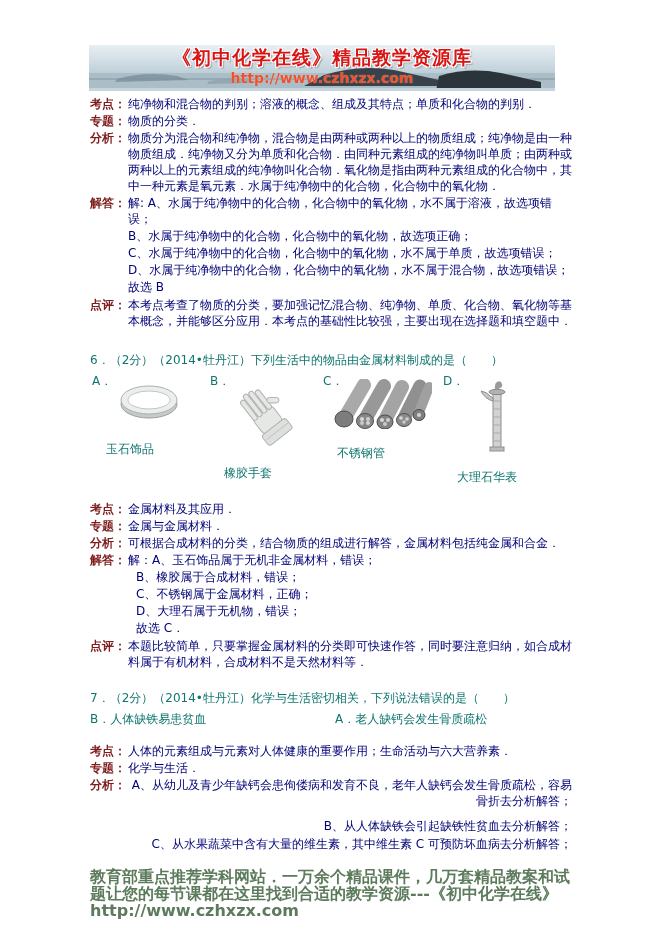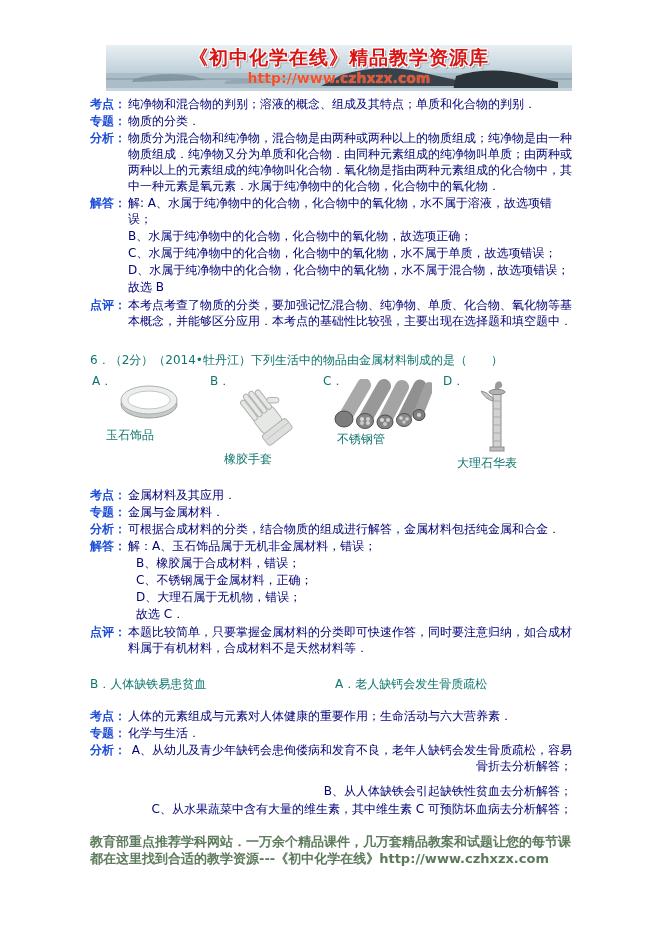--- a/index.html
+++ b/index.html
@@ -1,61 +1,61 @@
 <!DOCTYPE html>
 <html><head>
 <meta charset="utf-8">
 <style>
   *{box-sizing:border-box;margin:0;padding:0;}
   html,body{background:#ffffff;}
   body{width:661px;height:935px;font-family:"DejaVu Sans",sans-serif;}
   .page{position:relative;width:661px;height:935px;overflow:hidden;background:#fff;}
 
   
-  .banner{position:absolute;left:106px;top:45px;width:466px;height:46px;overflow:hidden;}
+  .banner{position:absolute;left:89px;top:45px;width:466px;height:46px;overflow:hidden;}
   .banner svg{position:absolute;left:0;top:0;width:100%;height:100%;}
   .banner-title{position:absolute;left:0;right:0;top:0;text-align:center;
     font-family:"DejaVu Serif",serif;font-weight:bold;font-size:19px;line-height:24px;
     color:#d81414;letter-spacing:1px;
     text-shadow:-1px -1px 0 #fff,1px -1px 0 #fff,-1px 1px 0 #fff,1px 1px 0 #fff,2px 2px 1px rgba(60,60,60,.35);}
   .banner-url{position:absolute;left:0;right:0;top:23px;text-align:center;
     font-weight:bold;font-size:14px;line-height:20px;color:#f1512a;
     text-shadow:0 0 1px rgba(255,255,255,.6);}
 
   
   .content{position:absolute;left:90px;top:96px;width:482px;
     font-size:12px;line-height:16px;color:#000077;}
   .row{display:flex;margin-bottom:1px;}
-  .lbl{flex:0 0 38px;color:#1d4ed8;font-weight:bold;white-space:nowrap;}
+  .lbl{flex:0 0 38px;color:#7f1d1d;font-weight:bold;white-space:nowrap;}
   .txt{flex:1;}
   .lines div{margin-bottom:1px;}
   .ind{padding-left:8px;}
   .fx-item{margin-bottom:2px;text-align:right;}
   .fx-item.gap{margin-bottom:9px;}
 
   
   .question{color:#0f766e;}
   .q6{margin-top:23px;}
   .q-stem{margin-bottom:5px;}
   .imgrow{display:flex;align-items:flex-start;}
   .imgcell{position:relative;padding-top:2px;}
   .cellA{width:118px;} .cellB{width:113px;} .cellC{width:120px;} .cellD{width:112px;}
   .opt-letter{position:absolute;left:2px;top:0;}
   .imgbox{display:flex;justify-content:center;align-items:flex-start;margin-top:4px;}
   .cellA .imgbox{height:46px;} .cellB .imgbox{height:70px;}
   .cellC .imgbox{height:50px;} .cellD .imgbox{height:74px;}
-  .caption{padding-left:16px;margin-top:2px;}
+  .caption{padding-left:16px;margin-top:16px;}
 
   .exp-block{margin-top:16px;}
   .q7{margin-top:20px;}
   .optrow{display:flex;margin-bottom:2px;}
   .optcell{width:237px;} .optcell.last{flex:1;}
 
   
-  .footer{margin-top:14px;font-size:13px;line-height:17px;font-weight:bold;color:#5c7a5c;}
+  .footer{margin-top:14px;font-size:16px;line-height:17px;font-weight:bold;color:#5c7a5c;}
 </style>
 </head>
 <body>
 
 <div class="page">
 
   <div class="banner">
     <svg viewBox="0 0 466 46" preserveAspectRatio="none">
       <defs>
         <linearGradient id="sky" x1="0" y1="0" x2="0" y2="1">
@@ -224,20 +224,21 @@
           <div class="ind">故选 C．</div>
         </div>
       </div>
       <div class="row">
         <span class="lbl">点评：</span>
         <div class="txt">本题比较简单，只要掌握金属材料的分类即可快速作答，同时要注意归纳，如合成材料属于有机材料，合成材料不是天然材料等．</div>
       </div>
     </section>
 
     <section class="question q7">
+      <div class="q-stem">7．（2分）（2014•牡丹江）化学与生活密切相关，下列说法错误的是（　　）</div>
       <div class="optrow">
         <div class="optcell last"><span>B．</span><span>人体缺铁易患贫血</span></div>
         <div class="optcell"><span>A．</span><span>老人缺钙会发生骨质疏松</span></div>
       </div>
     </section>
 
     <section class="exp-block">
       <div class="row">
         <span class="lbl">考点：</span>
         <div class="txt">人体的元素组成与元素对人体健康的重要作用；生命活动与六大营养素．</div>

